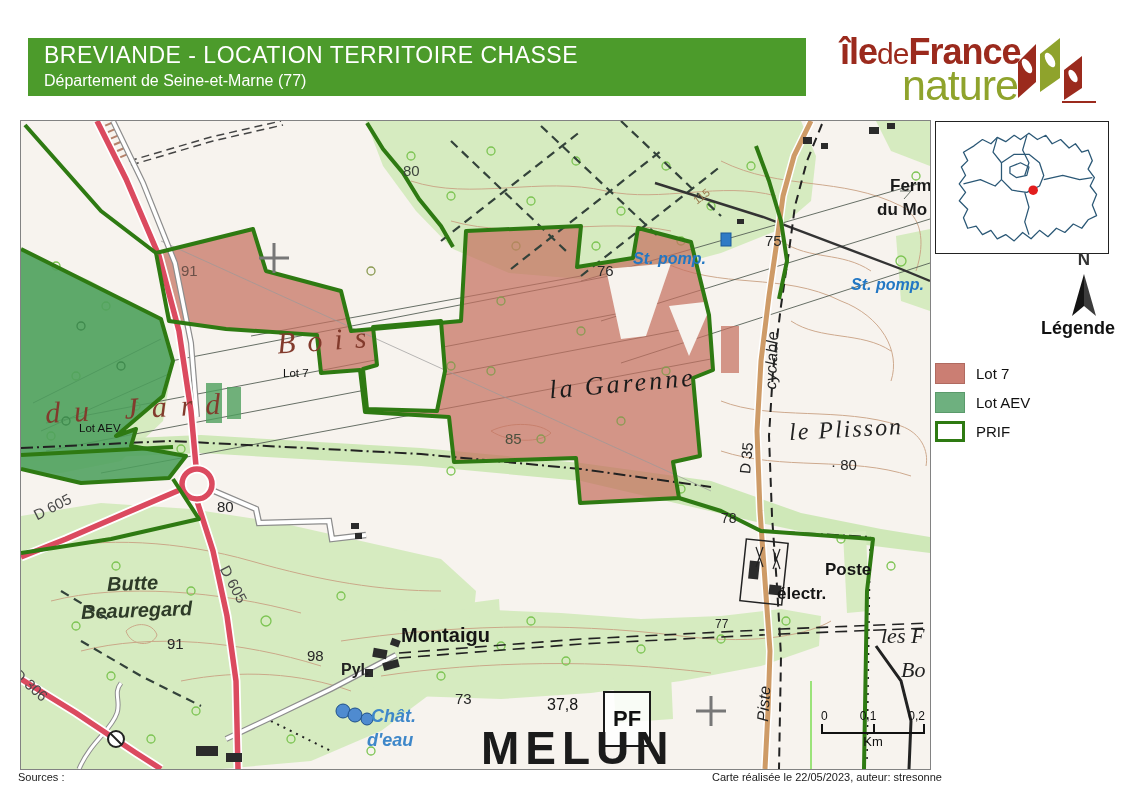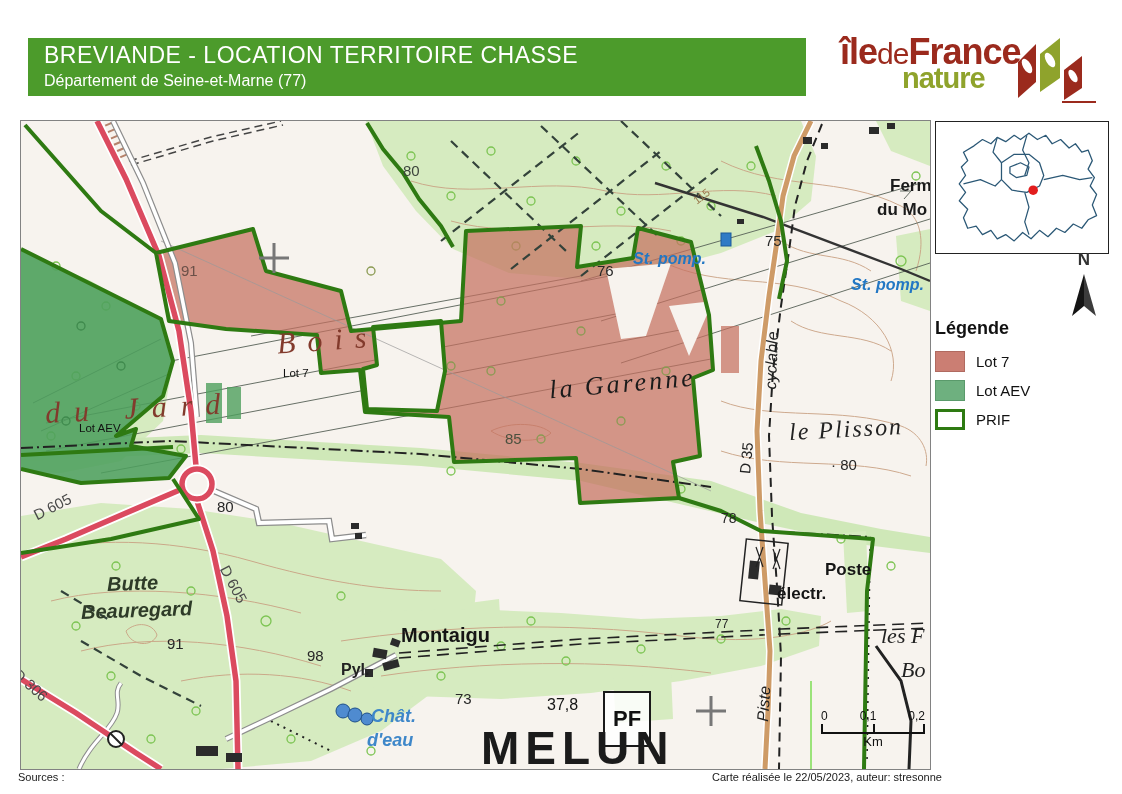--- a/index.html
+++ b/index.html
@@ -6,21 +6,21 @@
   .page{position:relative;width:1122px;height:794px;background:#fff;outline:1px solid #4d4d4d;
         font-family:"Liberation Sans",sans-serif;overflow:hidden;}
   
   .hbar{position:absolute;left:28px;top:38px;width:778px;height:58px;background:#4C9B2B;color:#fff;padding:4px 12px 0 16px;box-sizing:border-box;}
   .htitle{font-size:23px;letter-spacing:.5px;}
   .hsub{font-size:16px;margin-top:3px;}
   
   .logo-text{position:absolute;left:840px;top:34px;width:200px;line-height:1;}
   .lg1{white-space:nowrap;color:#9B2A1D;font-weight:bold;font-size:36px;letter-spacing:-1px;}
   .lg1 .lde{font-weight:normal;font-size:30px;}
-  .lg2{color:#8FA32C;font-weight:bold;font-size:29px;margin:-6px 0 0 62px;letter-spacing:-1px;}
+  .lg2{color:#8FA32C;font-weight:normal;font-size:43px;margin:-6px 0 0 62px;letter-spacing:-1px;}
   .logo-mark{position:absolute;left:1014px;top:28px;}
   
   .map{position:absolute;left:20px;top:120px;width:909px;height:648px;background:#F7F3EE;border:1px solid #828282;overflow:hidden;}
   .map svg.base{position:absolute;left:0;top:0;}
   .ml{position:absolute;white-space:nowrap;line-height:1;}
   .serif{font-family:"Liberation Serif",serif;font-style:italic;}
   .num{font-size:15px;color:#262626;}
   .road{font-size:15px;color:#4a4a4a;}
   .blue{color:#2277C4;font-weight:bold;font-style:italic;font-size:16px;}
   .pfbox{border:2.5px solid #1a1a1a;padding:15px 8px;font-weight:bold;font-size:22px;background:rgba(255,255,255,.85);color:#111;}
@@ -28,21 +28,21 @@
   .sbar{position:absolute;left:800px;top:588px;width:104px;}
   .sb-nums{display:flex;justify-content:space-between;font-size:12px;color:#111;}
   .sb-line{position:relative;height:8px;border-bottom:2px solid #111;margin-top:1px;}
   .sb-line i{position:absolute;bottom:0;width:2px;height:8px;background:#111;}
   .sb-unit{text-align:center;font-size:13px;color:#111;margin-top:0;}
   
   .inset{position:absolute;left:935px;top:121px;width:172px;height:131px;background:#fff;border:1.5px solid #222;}
   .north{position:absolute;left:1062px;top:250px;width:44px;text-align:center;}
   .north .nl{font-size:17px;font-weight:bold;color:#333;}
   .legend{position:absolute;left:935px;top:318px;width:180px;}
-  .lg-title{font-size:18px;font-weight:bold;color:#111;margin-bottom:12px;}
+  .lg-title{font-size:18px;font-weight:bold;color:#111;margin-bottom:24px;text-align:right;}
   .lg-row{display:flex;align-items:center;margin-bottom:8px;}
   .sw{width:30px;height:21px;margin-right:11px;box-sizing:border-box;}
   .sw1{background:#CB7E73;border:1px solid #b06a60;}
   .sw2{background:#6EB07F;border:1px solid #5a9a6b;}
   .sw3{background:#fff;border:3.5px solid #2E7A12;}
   .lg-lab{font-size:15px;color:#111;}
   
   .foot{position:absolute;font-size:11px;color:#1a1a1a;top:771px;}
 </style>
 </head>

